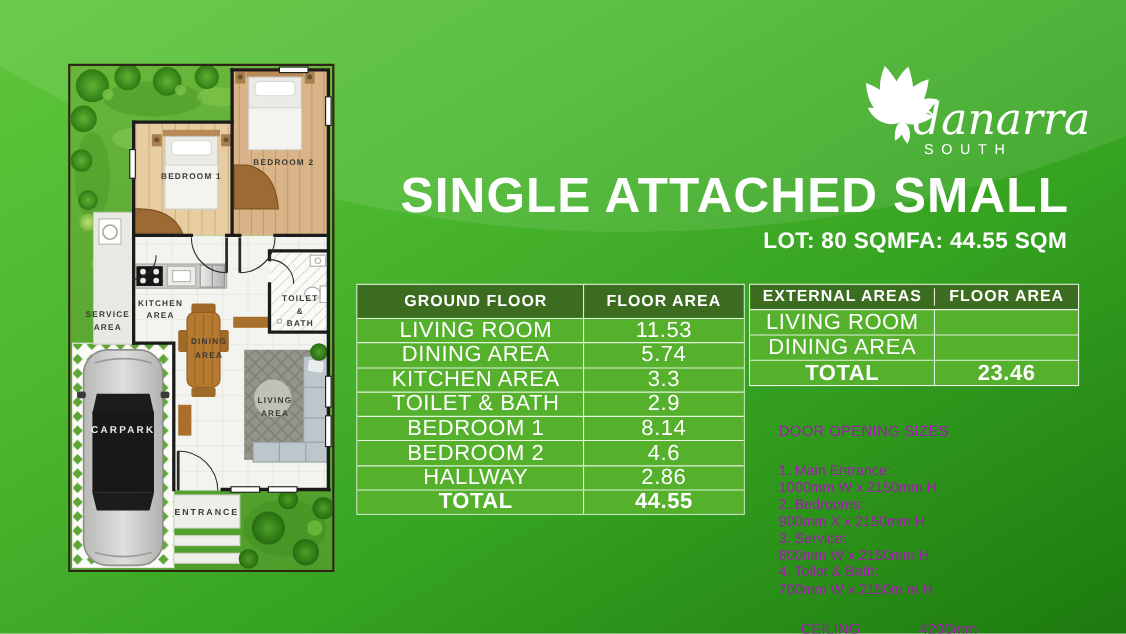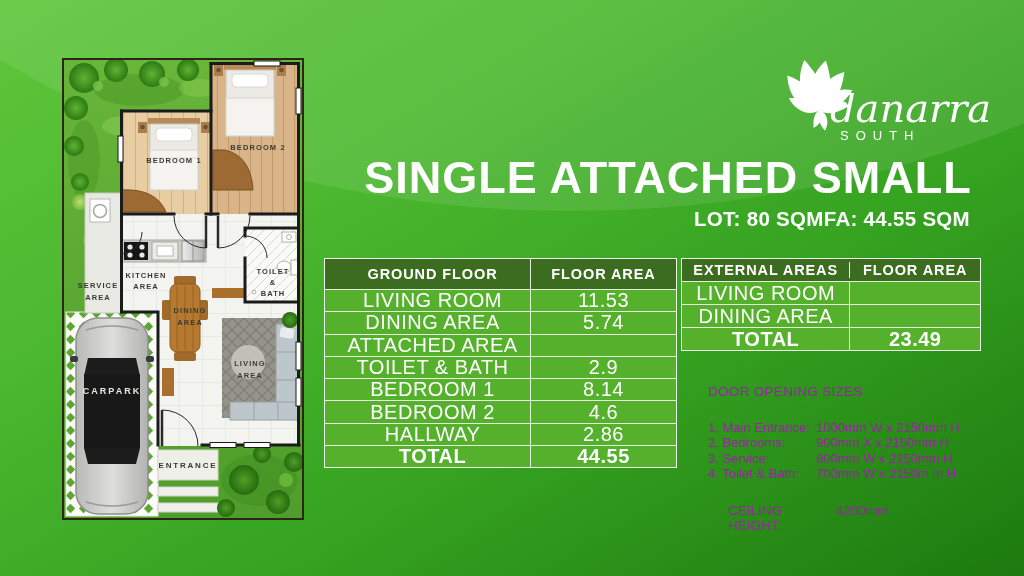--- a/index.html
+++ b/index.html
@@ -43,21 +43,21 @@
   .tbl-gf .trow { height:22.3px;padding-left:10px; } .tbl-gf .trow.th { height:30px; }
   .tbl-gf .c1 { width:57.5%; } .tbl-gf .c2 { width:42.5%; }
   .tbl-ext { left:681px; top:258px; width:300px; }
   .tbl-ext .trow { height:23px; } .tbl-ext .trow.th { height:22px;align-items:center; }
   .tbl-ext .c1 { width:56.5%; } .tbl-ext .c2 { width:43.5%; }
 
   
   .doors { position:absolute; left:708px; top:384px; width:290px; color:#a21caf; }
   .doors .dtitle { font-size:13.5px; letter-spacing:.3px; }
   .doors .dlist { margin-top:21px; }
-  .doors .ditem { display:flex; font-size:13px; line-height:15.4px; }
+  .doors .ditem { display:flex; font-size:13px; line-height:15.4px;flex-direction:column; }
   .doors .dlabel { width:108px; }
   .doors .ceiling { display:flex; margin-top:21px; font-size:13.5px; }
   .doors .ceiling .dlabel { width:108px;margin-left:20px; }
 </style>
 </head>
 <body>
 
 <div class="swoosh"></div>
 
 <div class="plan">
@@ -335,21 +335,22 @@
   </div>
   <div class="trow">
     <div class="c1">LIVING ROOM</div>
     <div class="c2">11.53</div>
   </div>
   <div class="trow">
     <div class="c1">DINING AREA</div>
     <div class="c2">5.74</div>
   </div>
   <div class="trow">
-    <div class="c1">ATTACHED AREA</div>
+    <div class="c1">KITCHEN AREA</div>
+    <div class="c2">3.3</div>
   </div>
   <div class="trow">
     <div class="c1">TOILET &amp; BATH</div>
     <div class="c2">2.9</div>
   </div>
   <div class="trow">
     <div class="c1">BEDROOM 1</div>
     <div class="c2">8.14</div>
   </div>
   <div class="trow">
@@ -372,21 +373,21 @@
     <div class="c2">FLOOR AREA</div>
   </div>
   <div class="trow">
     <div class="c1">LIVING ROOM</div>
   </div>
   <div class="trow">
     <div class="c1">DINING AREA</div>
   </div>
   <div class="trow total">
     <div class="c1">TOTAL</div>
-    <div class="c2">23.49</div>
+    <div class="c2">23.46</div>
   </div>
 </div>
 
 <div class="doors">
   <div class="dtitle">DOOR OPENING SIZES</div>
   <div class="dlist">
     <div class="ditem">
       <span class="dlabel">1. Main Entrance:</span>
       <span class="dvalue">1000mm W x 2150mm H</span>
     </div>

